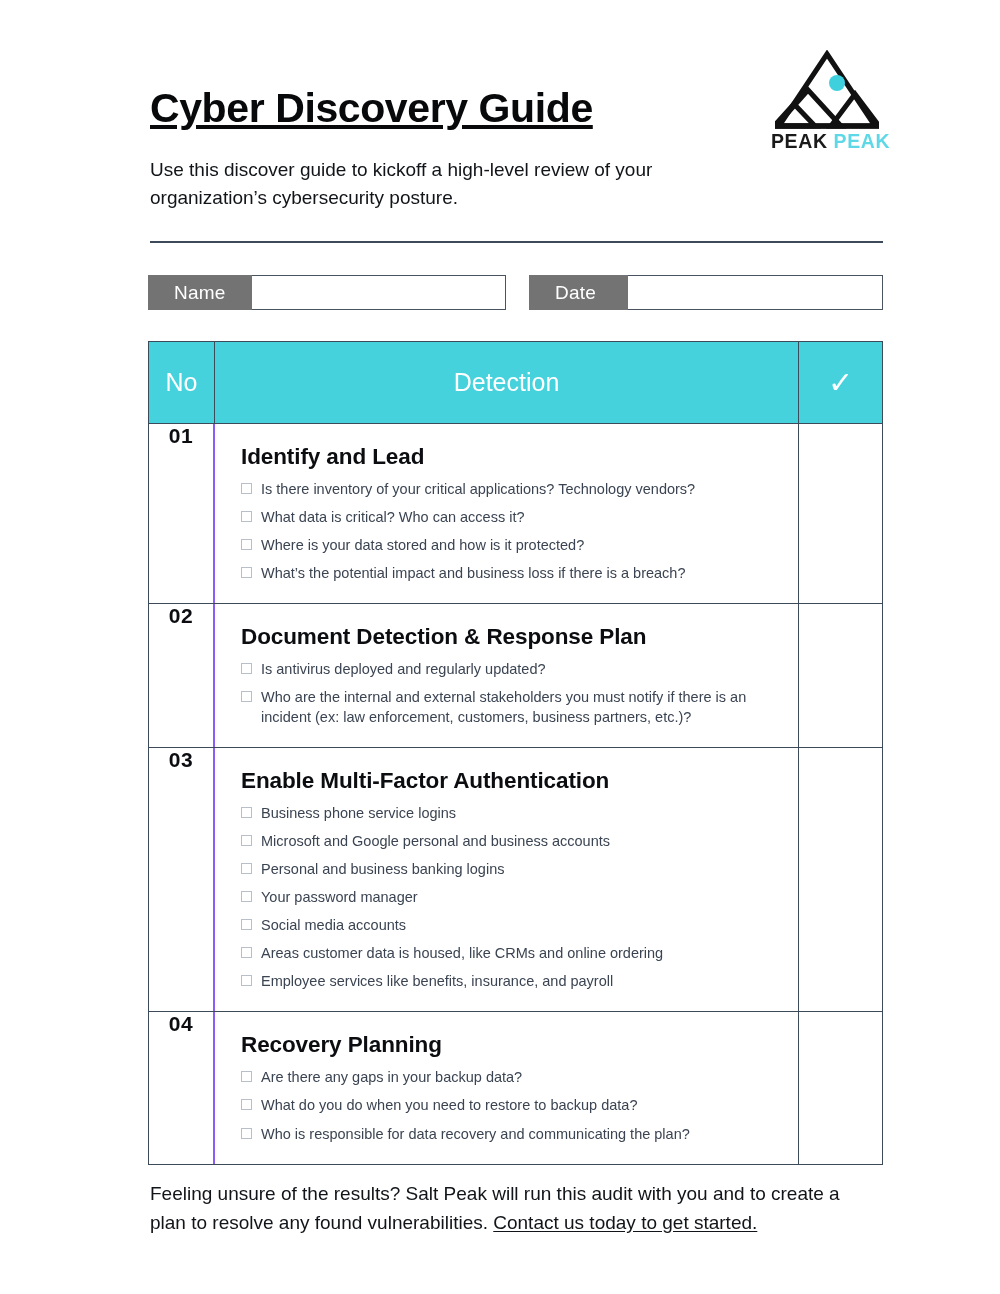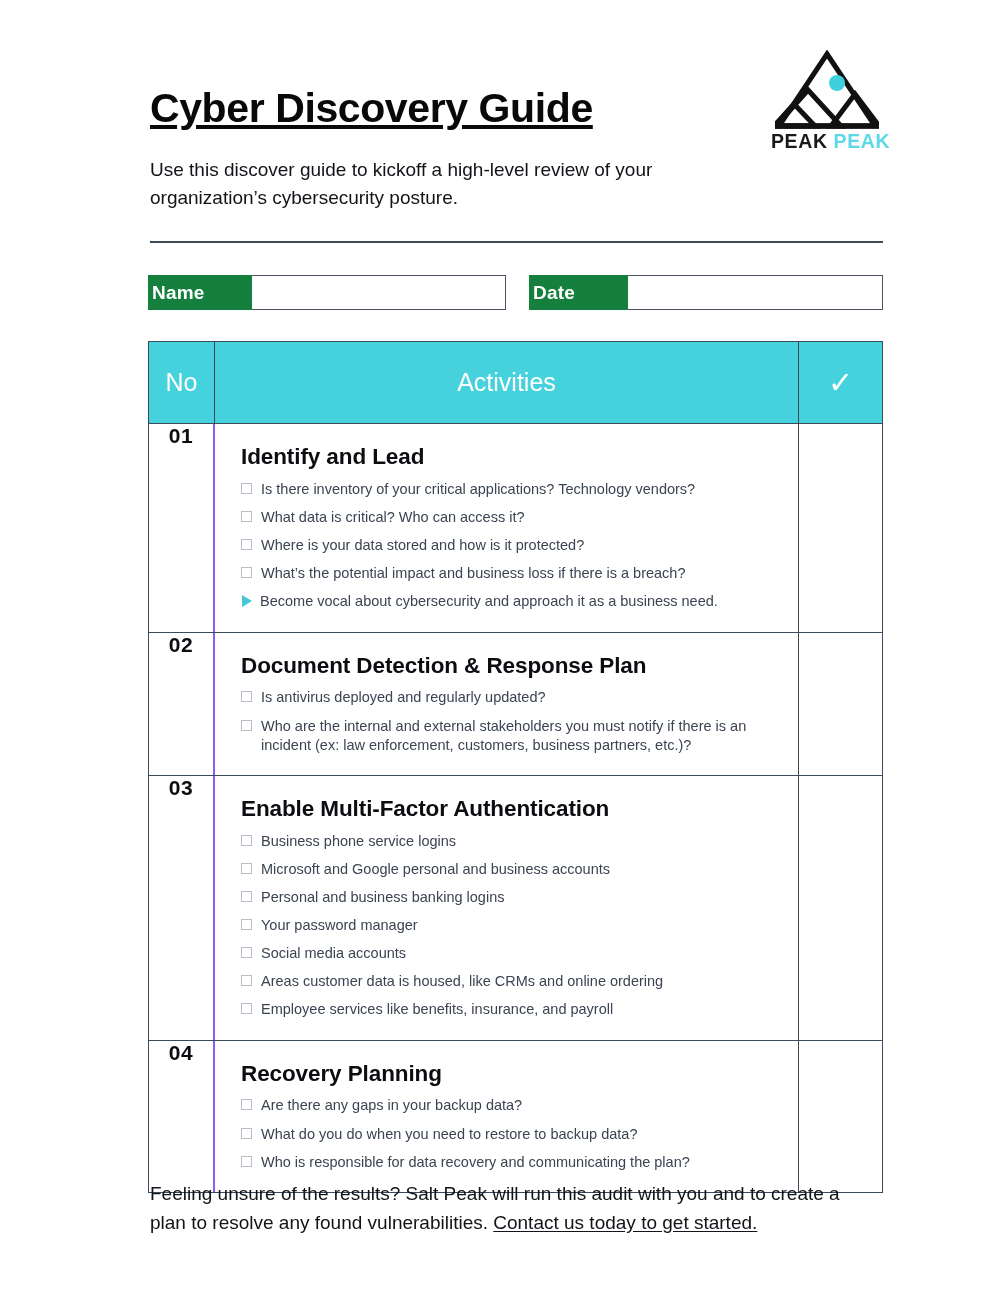--- a/index.html
+++ b/index.html
@@ -96,28 +96,28 @@
     position: absolute;
     top: 0;
     height: 35px;
     display: flex;
     align-items: stretch;
     box-sizing: border-box;
   }
   .field-name { left: 0px; width: 358px; }
   .field-date { left: 381px; width: 354px; }
   .field-label {
-    background: #15803d;
+    background: #737373;
     color: #ffffff;
     font-size: 19px;
     display: flex;
     align-items: center;
-    padding: 0 4px;
-    box-sizing: border-box;
-    font-weight: 700;
+    padding: 0 26px;
+    box-sizing: border-box;
+    font-weight: 400;
     letter-spacing: 0.2px;
   }
   .field-name .field-label { width: 104px; }
   .field-date .field-label { width: 99px; }
   .field-input {
     flex: 1;
     background: #ffffff;
     border: 1px solid #4a5360;
     border-left: none;
     box-sizing: border-box;
@@ -296,21 +296,21 @@
     <div class="field field-date">
       <div class="field-label">Date</div>
       <input class="field-input" type="text" placeholder="" style="">
     </div>
   </div>
 
   <div class="table">
 
     <div class="thead">
       <div class="th col-no">No</div>
-      <div class="th col-act">Activities</div>
+      <div class="th col-act">Detection</div>
       <div class="th col-check">
         <span class="th-check-glyph">✓</span>
       </div>
     </div>
 
     <div id="table-body">
         <div class="trow">
           <div class="td-no">
             <div class="td-no-inner">
               <span class="td-no-text">01</span>
@@ -327,24 +327,20 @@
                 <span class="cb"></span>
                 <span class="check-text">What data is critical? Who can access it?</span>
               </li>
               <li class="check-item">
                 <span class="cb"></span>
                 <span class="check-text">Where is your data stored and how is it protected?</span>
               </li>
               <li class="check-item">
                 <span class="cb"></span>
                 <span class="check-text">What’s the potential impact and business loss if there is a breach?</span>
-              </li>
-              <li class="check-item">
-                <span class="arrow-marker"></span>
-                <span class="check-text">Become vocal about cybersecurity and approach it as a business need.</span>
               </li>
             </ul>
           </div>
           <div class="td-check"></div>
         </div>
         <div class="trow">
           <div class="td-no">
             <div class="td-no-inner">
               <span class="td-no-text">02</span>
             </div>

